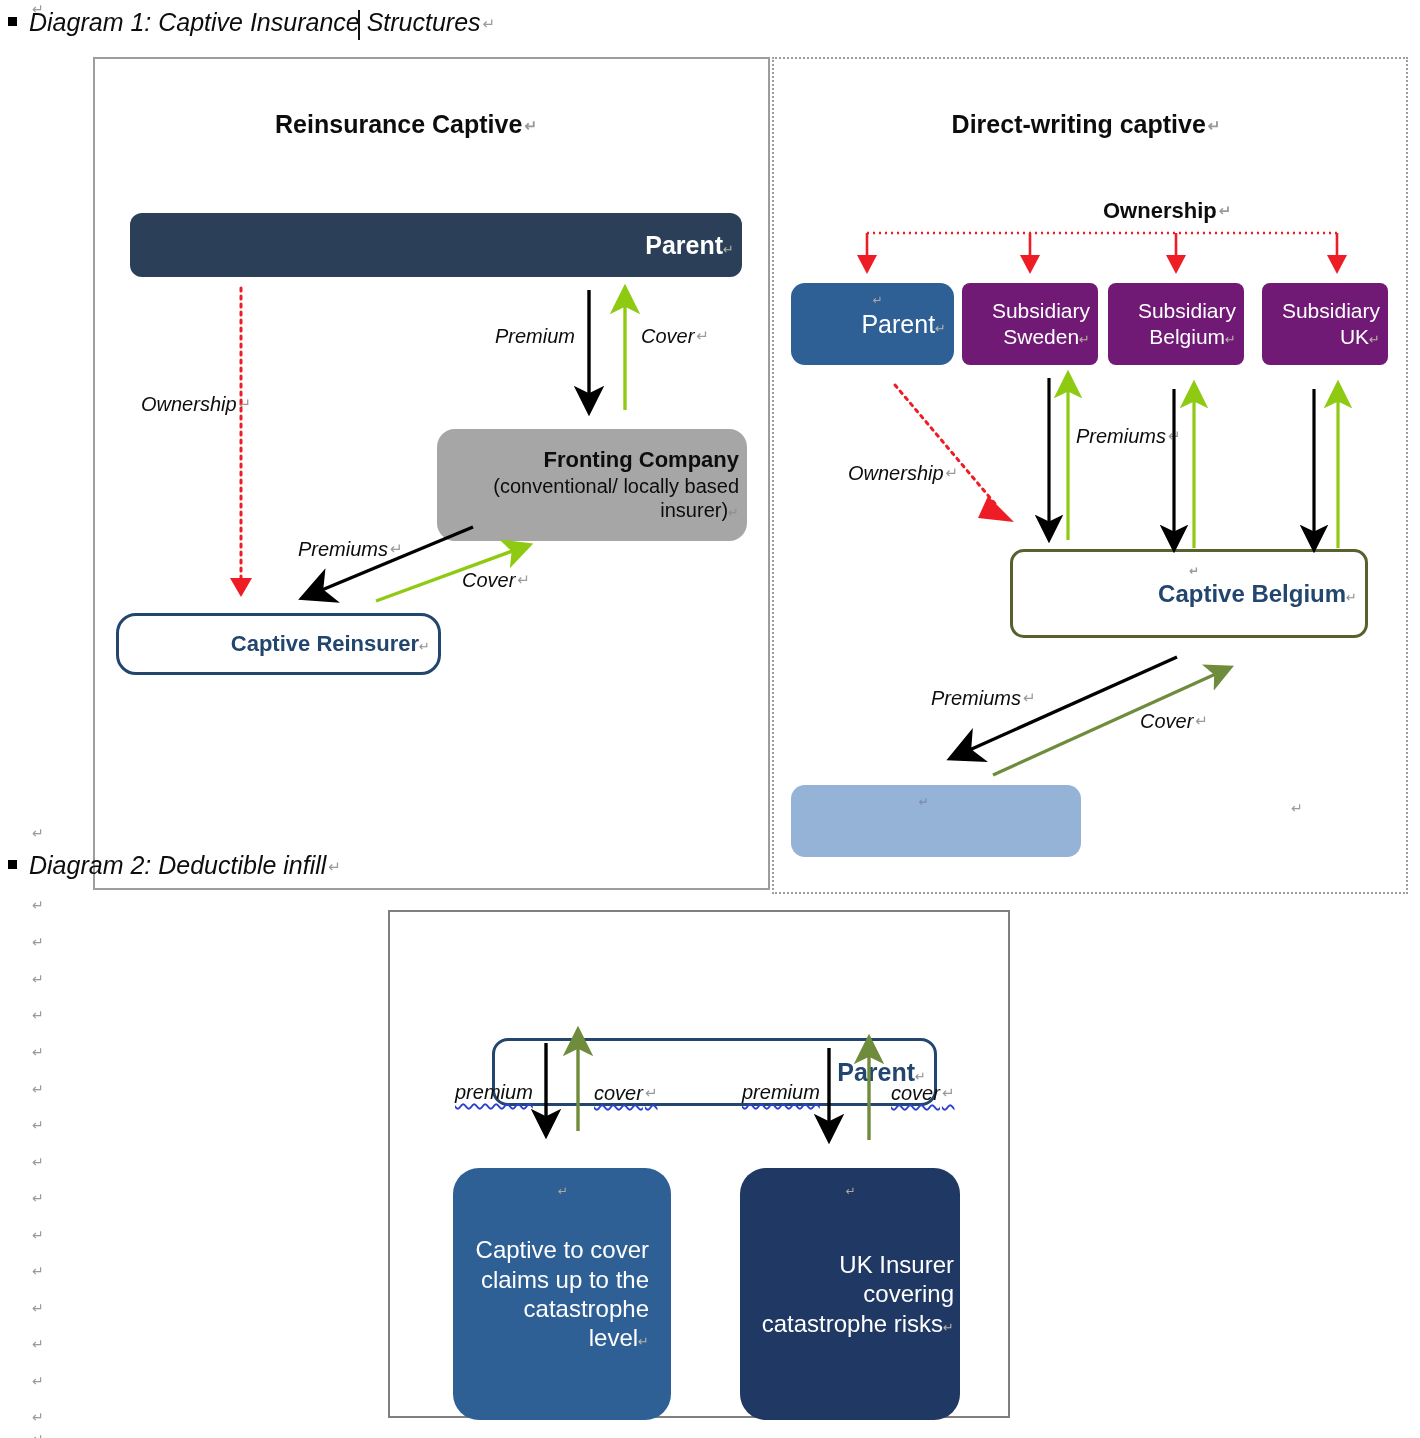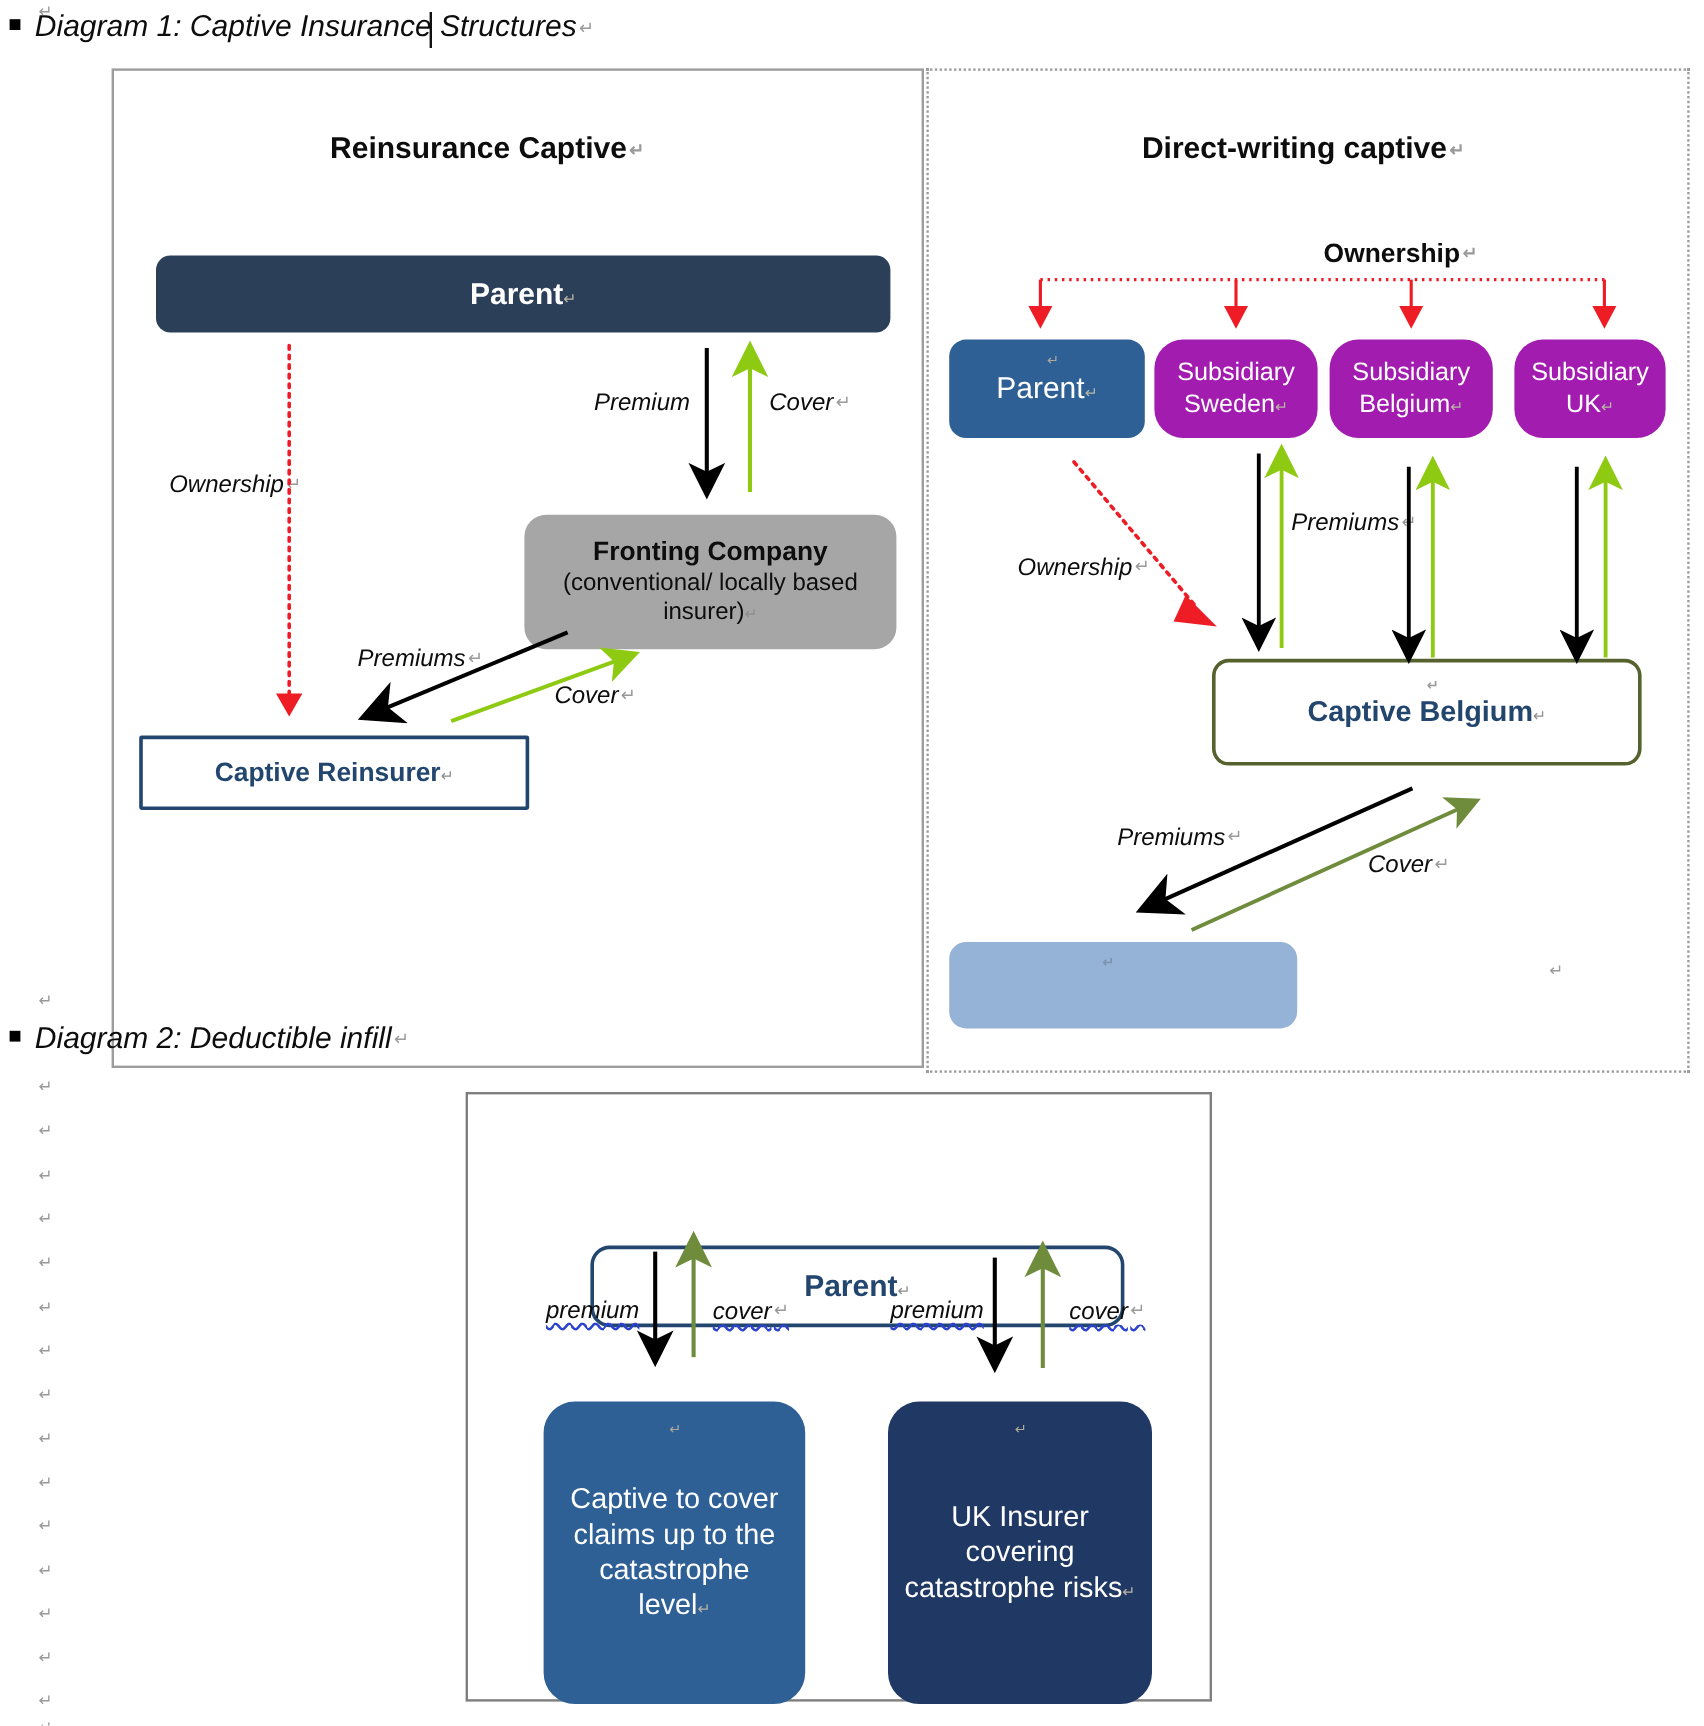--- a/index.html
+++ b/index.html
@@ -26,28 +26,28 @@
                border:2px dotted #9d9d9d;background:#fff;box-sizing:border-box;}
   .panel-d2{position:absolute;left:388px;top:910px;width:622px;height:508px;
             border:2px solid #7f7f7f;background:#fff;box-sizing:border-box;}
 
   .panel-title{position:absolute;font-weight:bold;font-size:25px;color:#0d0d0d;
                white-space:nowrap;text-align:center;font-family:"Liberation Sans",sans-serif;}
 
   
   .box{position:absolute;box-sizing:border-box;display:flex;align-items:center;
        justify-content:center;text-align:center;line-height:1.22;}
-  .box .inner{width:100%;padding:0 8px;box-sizing:border-box;}
+  .box .inner{width:100%;padding:0 8px;box-sizing:border-box;text-align:right;}
 
   .box-parent-left{background:#2b4058;color:#ffffff;font-weight:bold;font-size:25px;border-radius:12px;}
   .box-fronting{background:#a6a6a6;color:#0d0d0d;font-size:20px;border-radius:18px;margin-top:15px;}
   .box-fronting b{font-size:22px;}
   .box-captive-reins{background:#ffffff;color:#23466e;font-weight:bold;font-size:22px;
-                     border:3px solid #23466e;border-radius:2px;}
-  .box-blue{background:#a21caf;color:#ffffff;font-size:21px;border-radius:24px;}
+                     border:3px solid #23466e;border-radius:20px;}
+  .box-blue{background:#701a75;color:#ffffff;font-size:21px;border-radius:8px;}
   .box-blue-lg{background:#2e6096;color:#ffffff;font-size:25px;border-radius:14px;}
   .box-captive-insurer{background:#ffffff;color:#23466e;font-weight:bold;font-size:24px;
                        border:3px solid #56622e;border-radius:14px;}
   .box-reinsurer{background:#95b3d7;color:#1f3864;font-weight:bold;font-size:24px;border-radius:14px;}
   .box-parent-d2{background:#ffffff;color:#23466e;font-weight:bold;font-size:25px;
                  border:3px solid #23466e;border-radius:16px;}
   .box-d2-left{background:#2e6096;color:#ffffff;font-size:24px;border-radius:26px;}
   .box-d2-right{background:#1f3864;color:#ffffff;font-size:24px;border-radius:26px;}
   .boxmark{color:#b9b3a6;font-size:13px;font-weight:normal;}
   .boxmark-dk{color:#8e8e8e;font-size:13px;font-weight:normal;}

